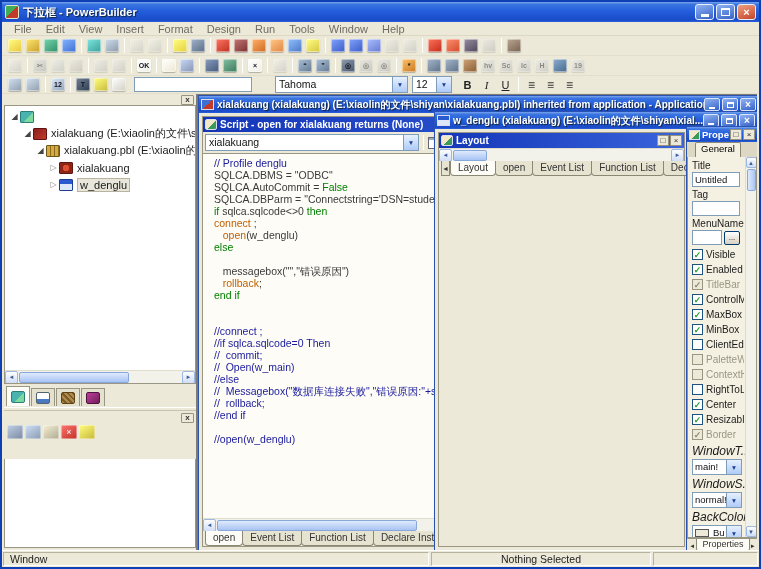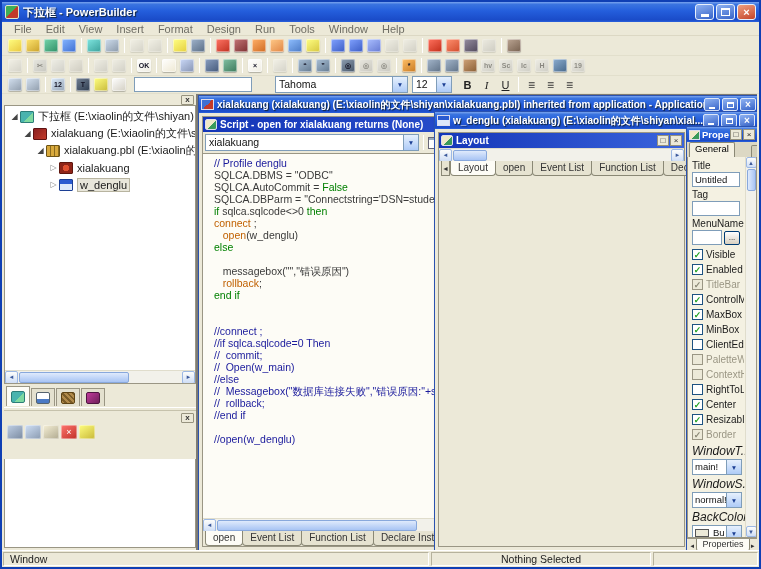--- a/index.html
+++ b/index.html
@@ -139,21 +139,21 @@
     background:linear-gradient(180deg,#ffffff,#f2f0e4 60%,#d8d0c0);font-size:11px;color:#111;
     display:flex;align-items:center;justify-content:center;}
   .layout-vscroll{position:absolute;right:0;top:0;bottom:0;}
 
   .props-win{left:490px;top:32px;width:72px;height:427px;z-index:3;display:flex;flex-direction:column;}
   .props-titlebar{height:15px;flex:0 0 auto;background:linear-gradient(180deg,#7aa4ee 0%,#3a74e0 14%,#245edc 48%,#1a4bc8 90%,#2a62de 100%);
     display:flex;align-items:center;padding:0 2px;}
   .props-titlebar .w-icon{width:11px;height:10px;margin-right:2px;}
   .props-titlebar .t{color:#fff;font-size:9.5px;font-weight:bold;flex:1;overflow:hidden;white-space:nowrap;}
   .pcapbtn{width:12px;height:11px;border:1px solid #96927e;background:#ece9d8;color:#222;font-size:8px;line-height:9px;text-align:center;margin-left:1px;}
-  .props-tabs{height:15px;flex:0 0 auto;display:flex;align-items:flex-end;background:#dcd8c4;padding-left:2px;gap:16px;}
+  .props-tabs{height:15px;flex:0 0 auto;display:flex;align-items:flex-end;background:#dcd8c4;padding-left:8px;gap:16px;}
   .ptab{font-size:9.5px;padding:0 5px 1px;border:1px solid #8a8875;border-bottom:none;background:#ece9d8;border-radius:2px 2px 0 0;}
   .ptab.active{background:#f4f1e2;height:15px;position:relative;z-index:2;}
   .ptab.ghost{color:#555;background:#d4d0ba;height:12px;overflow:hidden;max-width:18px;}
   .ptab-arrows{margin-left:auto;display:flex;}
   .ptab-arrow{width:10px;height:11px;border:1px solid #96927e;background:#ece9d8;font-size:6px;color:#a33;
     display:flex;align-items:center;justify-content:center;}
   .props-body{flex:1;display:flex;overflow:hidden;background:#f4f1e2;border:1px solid #9a9684;border-top:none;}
   .props-content{flex:1;overflow:hidden;padding:3px 1px 0 4px;}
   .pfield{margin-bottom:2px;}
   .pfield .plabel{font-size:10px;color:#1a1a1a;margin-bottom:1px;}
@@ -457,21 +457,20 @@
 
     <div class="left-col">
       <div class="panel-close-row">
         <span class="mini-close">x</span>
       </div>
       <div class="tree-box">
         <div class="tree-rows">
             <div class="tree-row" style="padding-left: 4px;">
               <span class="expander expanded">◢</span>
               <span class="tree-icon ti-workspace"></span>
-              <span class="tree-label">下拉框 (E:\xiaolin的文件\shiyan)</span>
             </div>
             <div class="tree-row" style="padding-left: 17px;">
               <span class="expander expanded">◢</span>
               <span class="tree-icon ti-target"></span>
               <span class="tree-label">xialakuang (E:\xiaolin的文件\shiyan)</span>
             </div>
             <div class="tree-row" style="padding-left: 30px;">
               <span class="expander expanded">◢</span>
               <span class="tree-icon ti-library"></span>
               <span class="tree-label">xialakuang.pbl (E:\xiaolin的文件</span>

